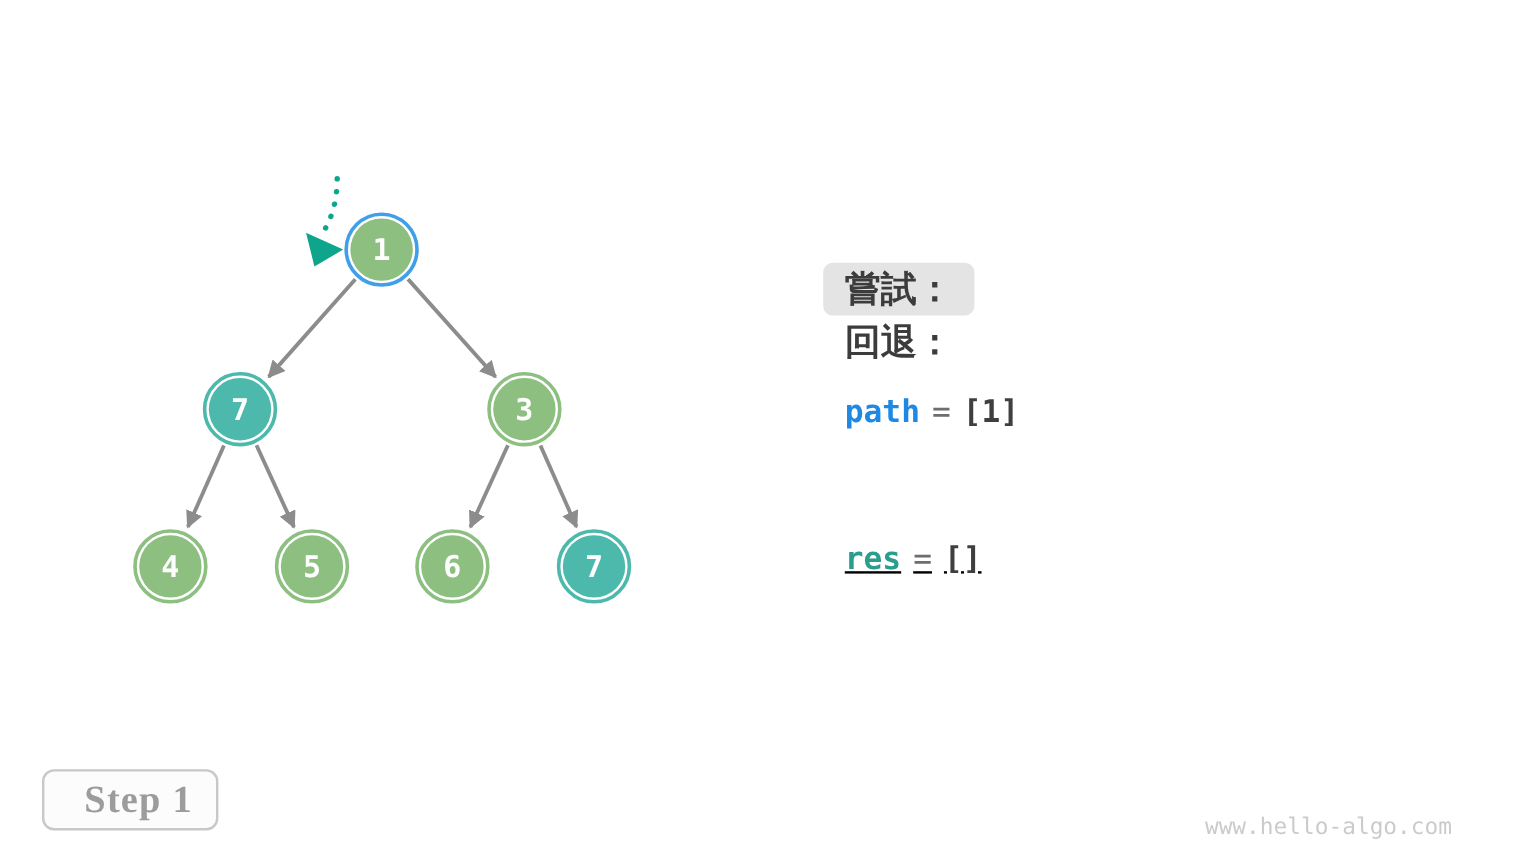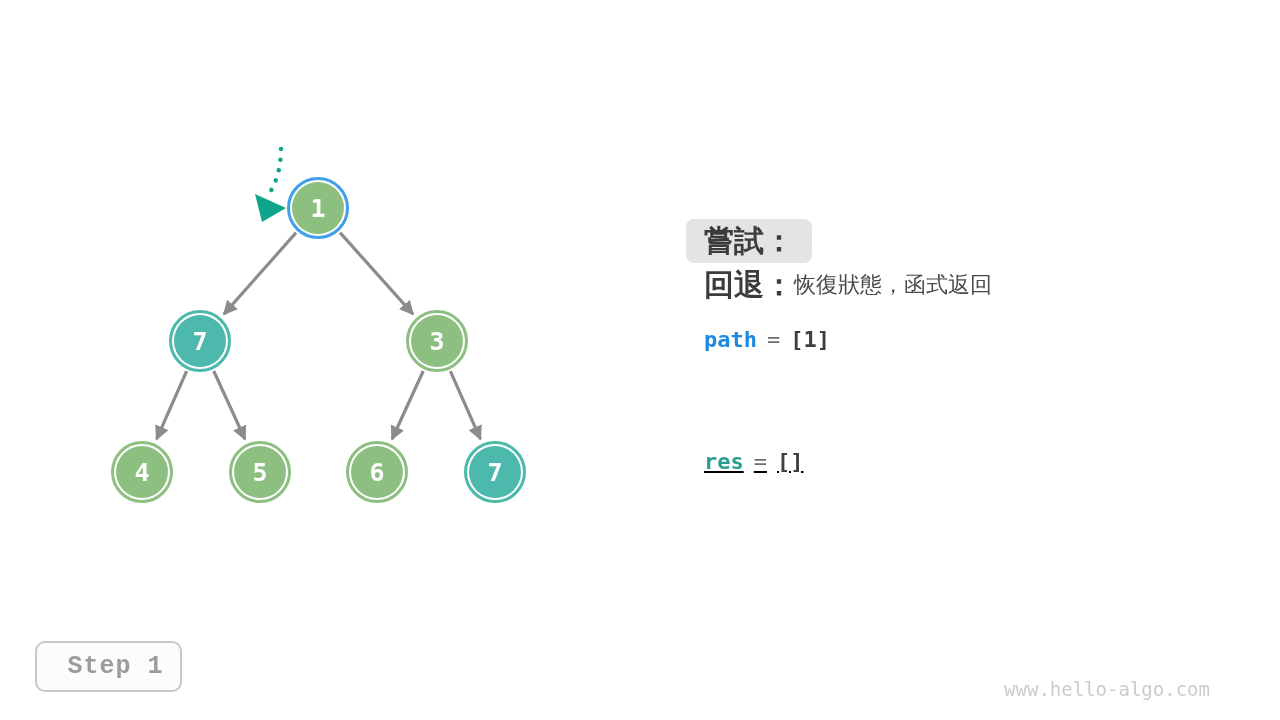--- a/index.html
+++ b/index.html
@@ -38,38 +38,38 @@
   }
   .line-back {
     position: absolute; left: 18px; top: 48px; height: 36px;
     display: inline-flex; align-items: center; white-space: nowrap;
   }
   .cjk-label { font-weight: bold; font-size: 30px; color: #3C3C3C; }
   .cjk-text  { font-weight: normal; font-size: 22px; color: #4A4A4A; }
 
   .code-line {
     position: absolute; left: 18px; height: 34px;
-    display: inline-flex; align-items: flex-start;
-    font-family: "DejaVu Sans Mono", monospace; font-size: 22px;
+    display: inline-flex; align-items: center;
+    font-family: "DejaVu Sans Mono", monospace; font-size: 26px;
     white-space: nowrap;
   }
   .code-path { top: 108px; }
   .code-res  { top: 230px; text-decoration: underline; }
   .var-name { font-weight: bold; }
   .var-name.path { color: #1E88E5; }
   .var-name.res  { color: #2A9D8F; }
   .var-eq   { color: #6E6E6E; margin: 0 10px; font-weight: normal; }
   .var-value{ color: #3F3F3F; font-weight: bold; }
 
   .step-box {
     position: absolute; left: 35px; top: 641px; width: 147px; height: 51px;
     border: 2px solid #C8C8C8; border-radius: 10px; background: #FCFCFC;
     display: flex; align-items: center; justify-content: center;
-    font-family: Liberation Mono, monospace; font-weight: bold;
-    font-size: 25px; color: #9C9C9C; letter-spacing: 1px; padding-left: 14px;
+    font-family: Liberation Serif, serif; font-weight: bold;
+    font-size: 32px; color: #9C9C9C; letter-spacing: 1px; padding-left: 14px;
   }
 
   .watermark {
     position: absolute; right: 70px; top: 678px;
     font-family: "DejaVu Sans Mono", monospace;
     font-size: 19px; color: #CBCBCB;
   }
 </style>
 </head>
 <body>
@@ -117,21 +117,20 @@
       <div class="node-fill" style="background: rgb(77, 184, 172);">7</div>
     </div>
   </div>
 
 <div class="info-block">
   <div class="try-pill">
     <span class="cjk-label">嘗試：</span>
   </div>
   <div class="line-back">
     <span class="cjk-label">回退：</span>
-      <span class="cjk-text">恢復狀態，函式返回</span>
   </div>
   <div class="code-line code-path">
     <span class="var-name path">path</span>
     <span class="var-eq">=</span>
     <span class="var-value">[1]</span>
   </div>
   <div class="code-line code-res">
     <span class="var-name res">res</span>
     <span class="var-eq">=</span>
     <span class="var-value">[]</span>

